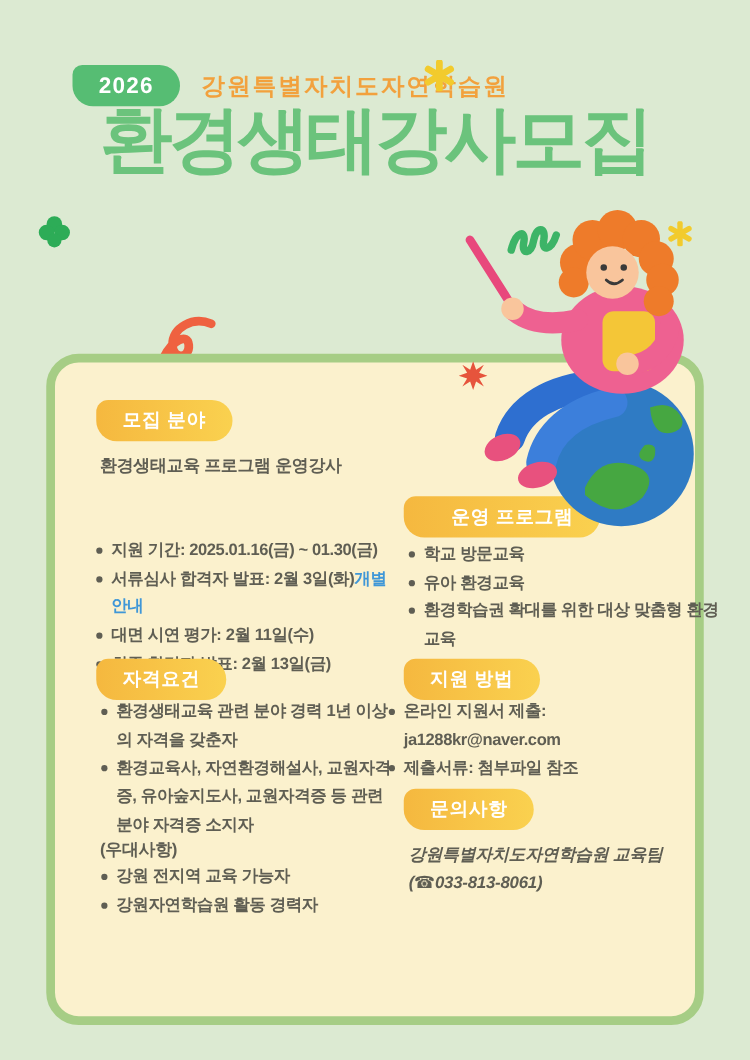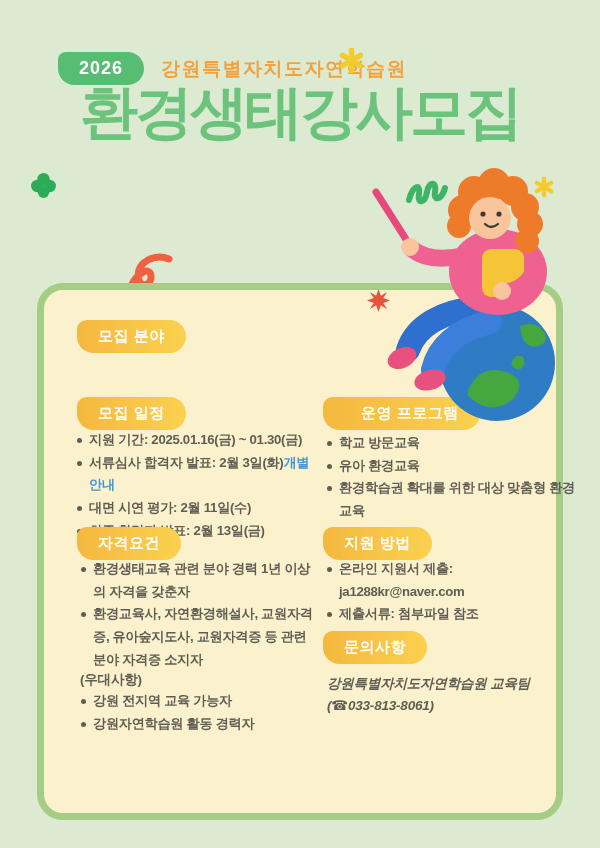--- a/index.html
+++ b/index.html
@@ -64,21 +64,21 @@
   .recruit-text{left:36px;top:74px;}
   .schedule-badge{left:33px;top:107px;}
   .schedule-list{left:32px;top:139px;width:245px;}
   .programs-badge{left:279px;top:107px;padding-left:38px;}
   .programs-list{left:282px;top:142px;width:252px;}
   .qual-badge{left:33px;top:237px;}
   .qual-list{left:36px;top:268px;width:238px;}
   .preferred-head{left:36px;top:381px;}
   .preferred-list{left:36px;top:400px;width:238px;}
   .apply-badge{left:279px;top:237px;}
-  .apply-list{left:282px;top:268px;width:252px;}
+  .apply-list{left:266px;top:268px;width:252px;}
   .contact-badge{left:279px;top:341px;}
   .contact-lines{left:283px;top:383px;width:252px;font-style:italic;}
 </style>
 </head>
 <body>
 
 <div class="poster">
 
   <div class="year-badge">2026</div>
   <div class="org-name">강원특별자치도자연학습원</div>
@@ -172,22 +172,22 @@
         <circle cx="133" cy="56" r="2.6" fill="#3a3a3a"></circle>
         <circle cx="149" cy="56" r="2.6" fill="#3a3a3a"></circle>
         <path d="M135,66 q6,6 13,0" stroke="#3a3a3a" stroke-width="2.2" fill="none" stroke-linecap="round"></path>
       </g>
     </svg>
   </span>
 
   <div class="card">
 
     <div class="pill recruit-badge">모집 분야</div>
-
-    <div class="pill schedule-badge">모집 일정</div>
+    <div class="sec-text recruit-text">환경생태교육 프로그램 운영강사</div>
+
     <ul class="blist schedule-list">
       <li><span>지원 기간: 2025.01.16(금) ~ 01.30(금)</span></li>
       <li><span>서류심사 합격자 발표: 2월 3일(화)</span><span class="blue-note">개별 안내</span></li>
       <li><span>대면 시연 평가: 2월 11일(수)</span></li>
       <li><span>최종 합격자 발표: 2월 13일(금)</span></li>
     </ul>
 
     <div class="pill programs-badge">운영 프로그램</div>
     <ul class="blist programs-list">
       <li>학교 방문교육</li>

